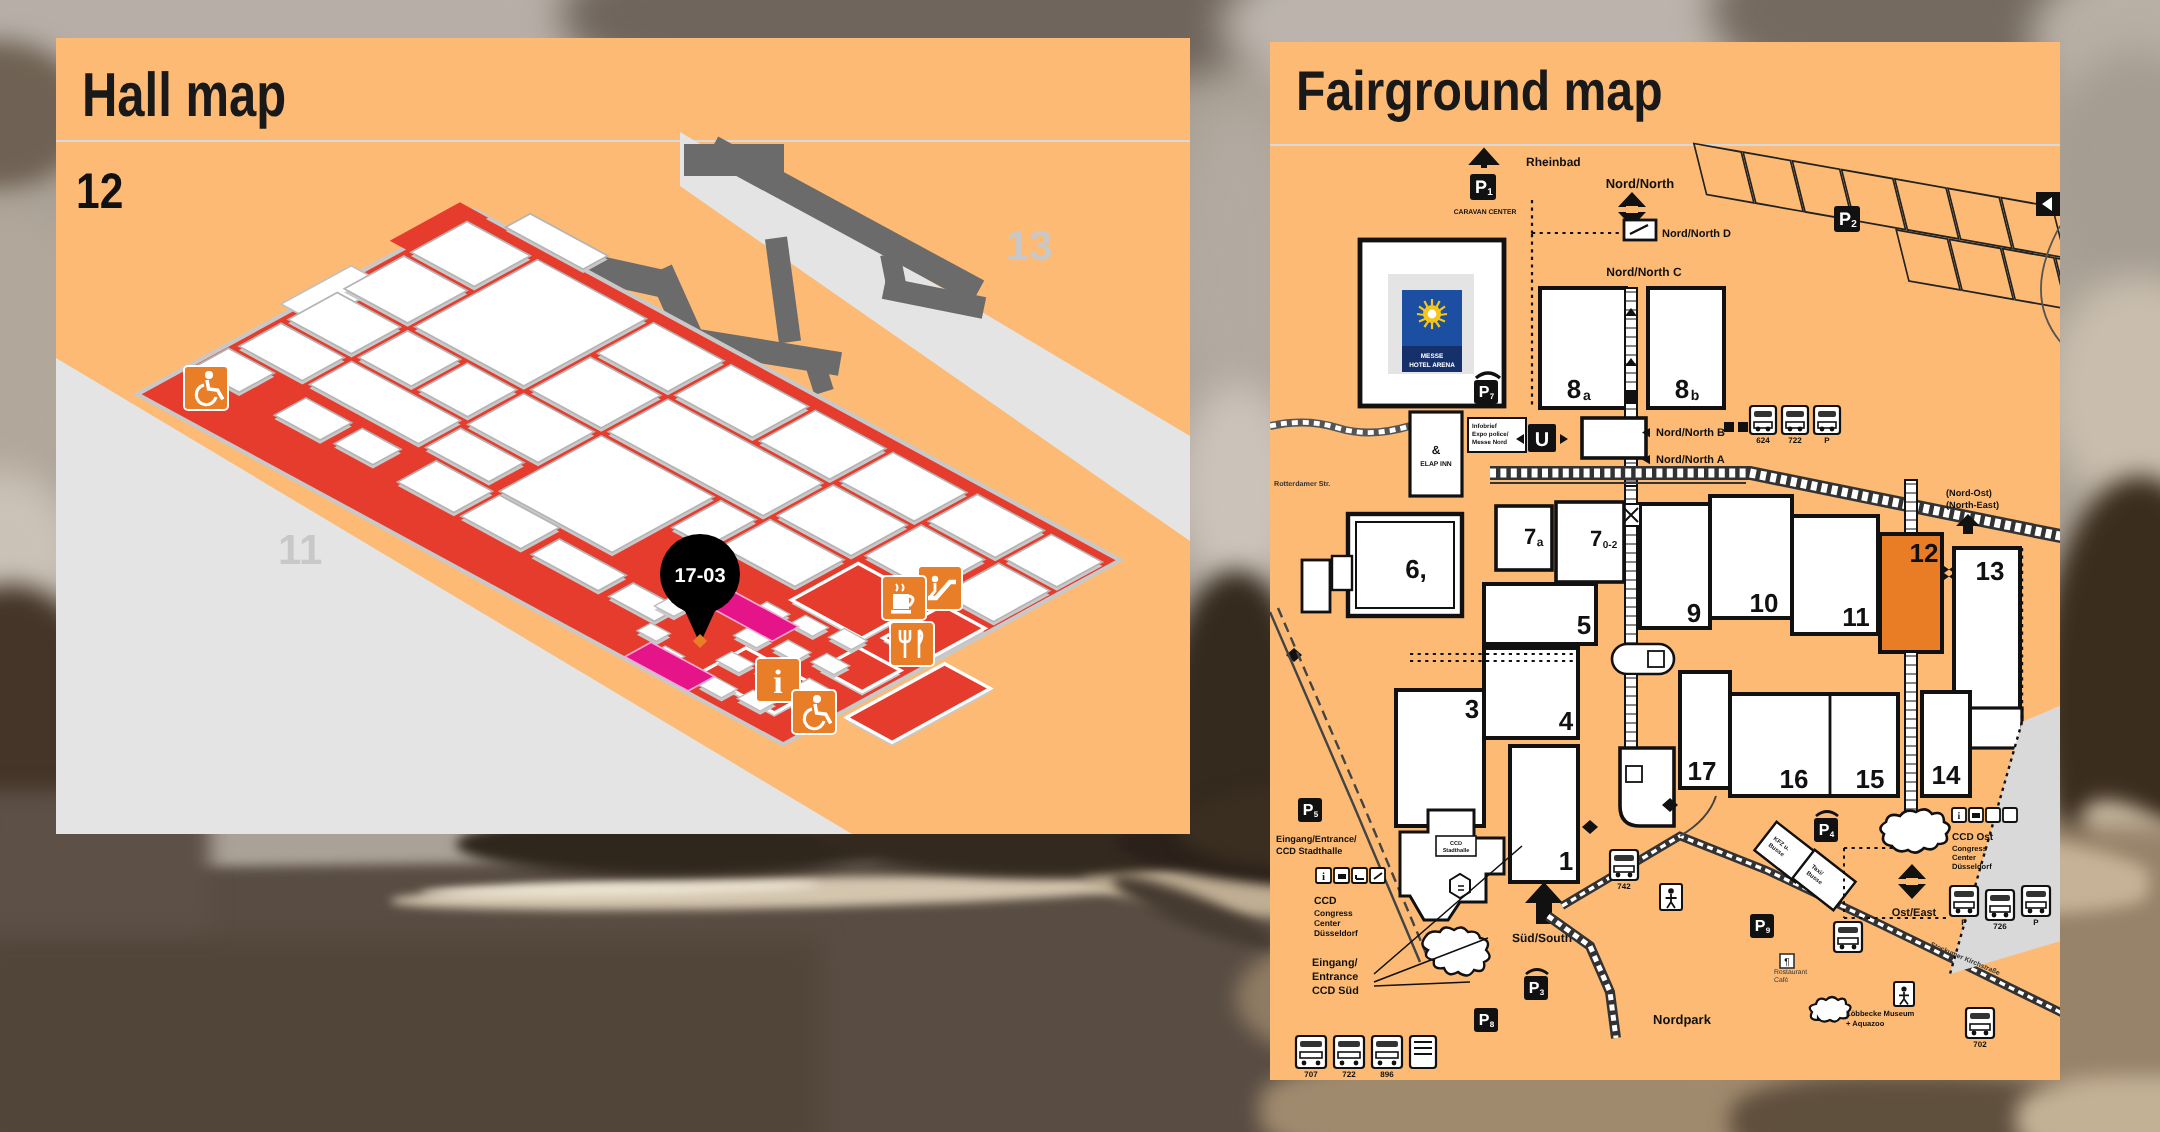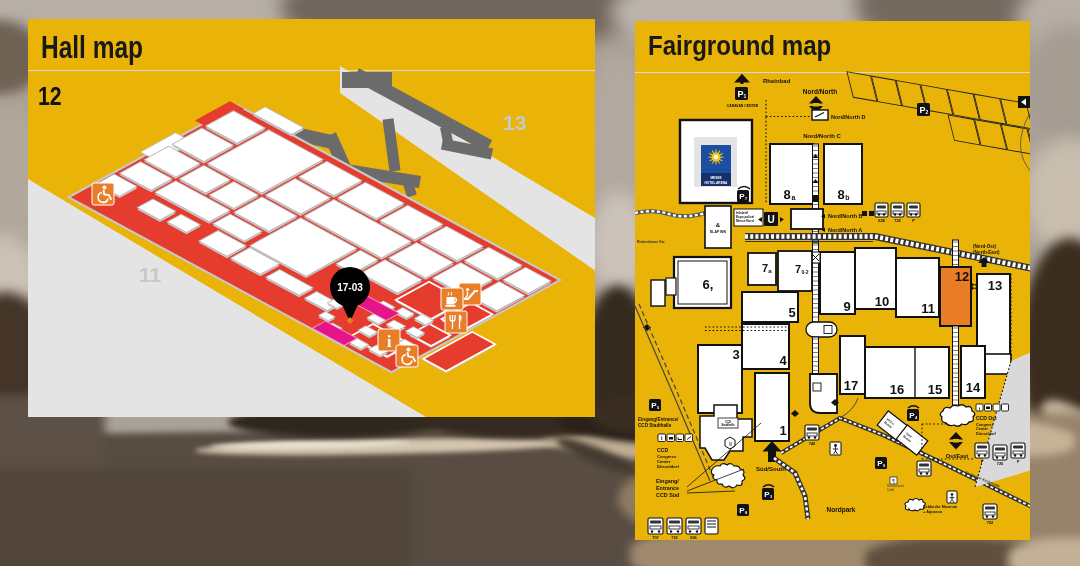--- a/index.html
+++ b/index.html
@@ -1,18 +1,18 @@
 <!DOCTYPE html>
 <html><head>
 <meta charset="utf-8">
 <style>
 html,body{margin:0;padding:0;width:1080px;height:566px;overflow:hidden;background:#9a8f83;font-family:"Liberation Sans",sans-serif;}
 #stage{position:absolute;top:0;left:0;width:1080px;height:566px;overflow:hidden;}
 .blob{position:absolute;filter:blur(9px);}
-.panel{position:absolute;background:#eab308;text-decoration:underline;}
+.panel{position:absolute;background:#fdba74;text-decoration:underline;}
 .ptitle{position:absolute;color:#191919;transform-origin:0 50%;white-space:nowrap;}
 .pdiv{position:absolute;left:0;width:100%;height:1px;background:#d9d9d9;}
 </style>
 </head>
 <body>
 <div id="stage">
 
   <div id="bg" style="position:absolute;inset:0;background:#aba297;overflow:hidden;">
 
     <div class="blob" style="left:-30px;top:-35px;width:330px;height:95px;background:#b7afa7;border-radius:50%;"></div>

